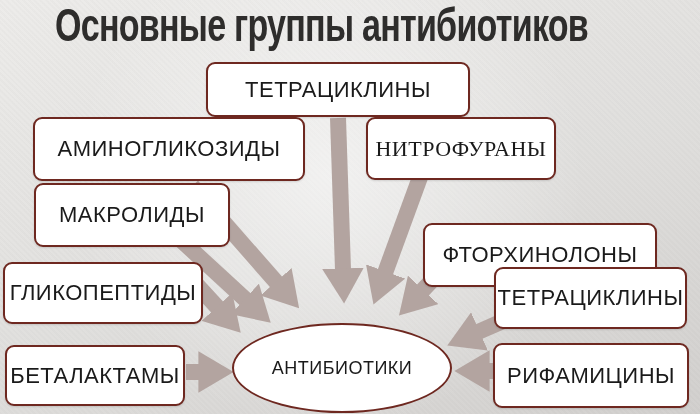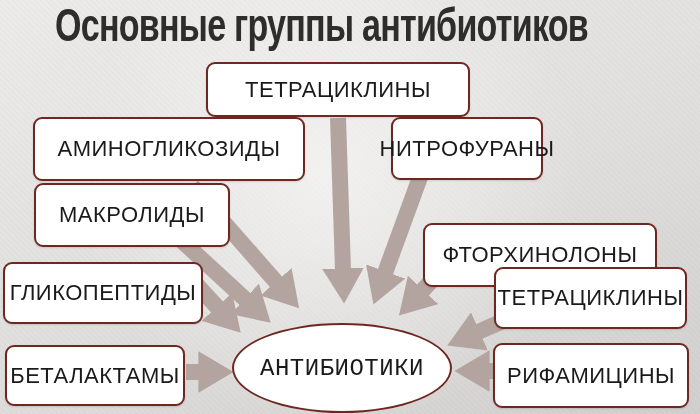--- a/index.html
+++ b/index.html
@@ -35,34 +35,34 @@
     display:flex;align-items:center;justify-content:center;
     box-shadow:0 1px 2px rgba(0,0,0,.12);
     box-sizing:border-box;
   }
   .box-label{
     font-size:22px;letter-spacing:.5px;color:var(--boxtext);
     white-space:nowrap;
   }
   .b-tetracyclines {left:206px;top:62px; width:264px;height:55px;}
   .b-aminoglycosides{left:33px; top:117px;width:272px;height:64px;}
-  .b-nitrofurans   {left:391px;top:117px;width:152px;height:63px;}
+  .b-nitrofurans   {left:366px;top:117px;width:190px;height:63px;font-family:Liberation Serif, serif;}
   .b-macrolides    {left:34px; top:183px;width:196px;height:64px;}
   .b-fluoroquinolones{left:423px;top:189px;width:234px;height:64px;margin-top:34px;}
   .b-glycopeptides {left:3px;  top:262px;width:200px;height:62px;}
   .b-lincosamides  {left:494px;top:267px;width:193px;height:62px;}
   .b-betalactams   {left:5px;  top:345px;width:180px;height:61px;text-align:right;}
   .b-rifamycins    {left:493px;top:343px;width:196px;height:65px;}
   .ellipse{
     position:absolute;left:232px;top:323px;width:220px;height:90px;
     background:#ffffff;border:2px solid var(--border);border-radius:50%;
     display:flex;align-items:center;justify-content:center;
     box-sizing:border-box;
   }
-  .ellipse .box-label{font-size:24px;font-family:Liberation Mono, monospace;}
+  .ellipse .box-label{font-size:18px;}
 </style>
 </head>
 <body>
 
 <div class="stage">
 
   <h1 class="title">Основные группы антибиотиков</h1>
 
   <svg class="arrows" width="700" height="414" viewBox="0 0 700 414">
     <defs>

